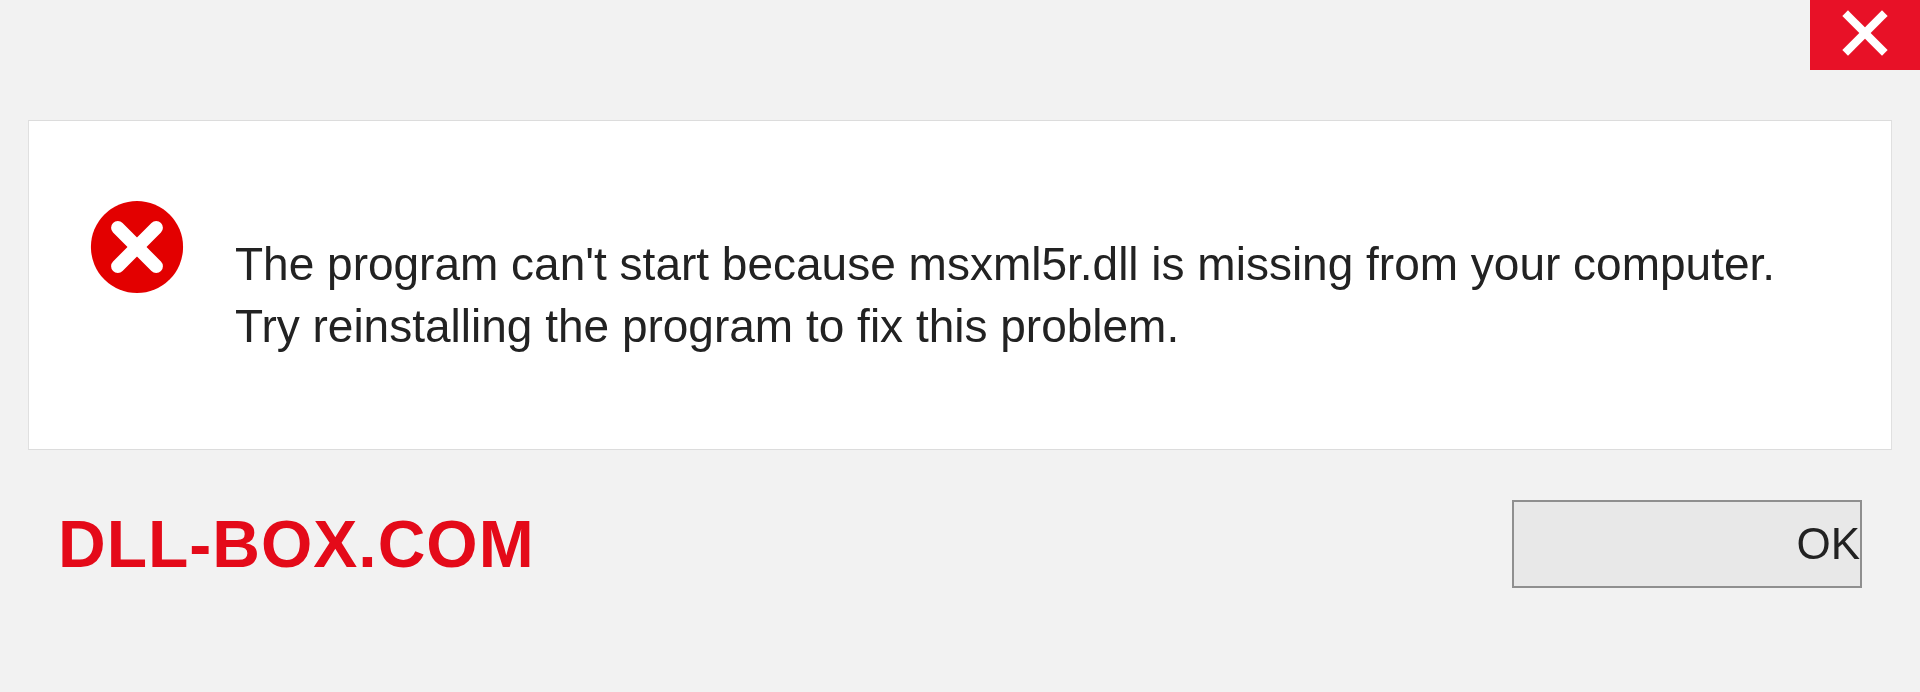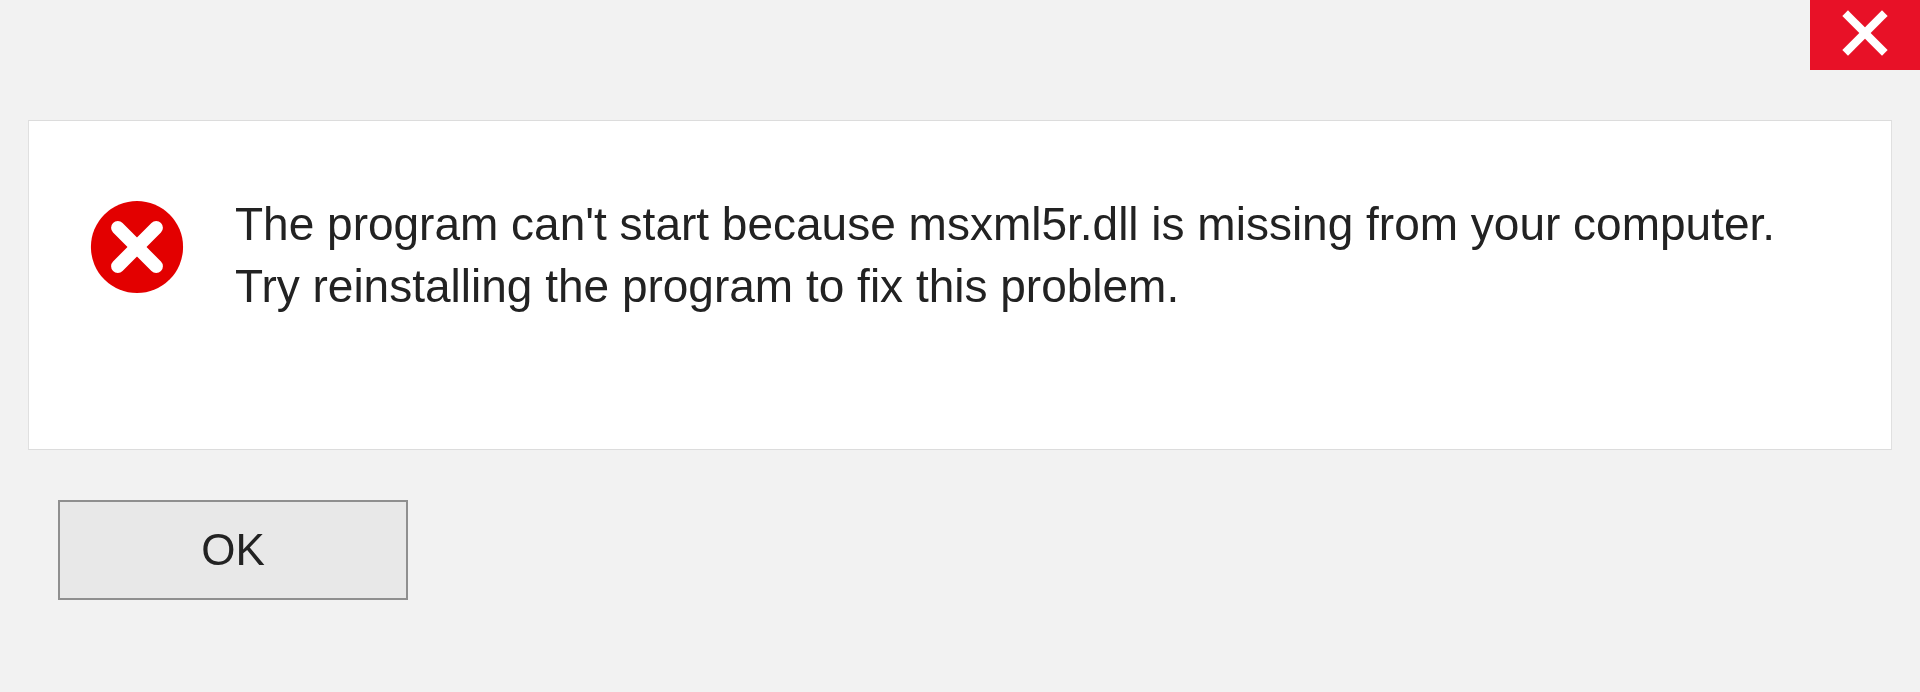--- a/index.html
+++ b/index.html
@@ -63,45 +63,46 @@
     }
     .error-icon svg {
       width: 100%;
       height: 100%;
     }
     .message {
       font-size: 46px;
       color: #222;
       line-height: 1.35;
       font-weight: 400;
+      margin-top: 40px;
     }
     .footer {
       margin: 0 28px;
       display: flex;
       align-items: center;
       justify-content: space-between;
       padding: 50px 30px 40px 30px;
     }
     .watermark {
       font-size: 66px;
       font-weight: 800;
       color: #e40a19;
       letter-spacing: 1px;
       font-family: Arial, sans-serif;
     }
     .ok-btn {
       width: 350px;
-      height: 100px;
+      height: 88px;
       background: #e8e8e8;
       border: 2px solid #8f8f8f;
       font-size: 44px;
       color: #222;
       display: flex;
       align-items: center;
-      justify-content: center;
+      justify-content: flex-end;
       cursor: pointer;
       font-family: "Segoe UI", Arial, sans-serif;
     }
   </style>
 </head>
 <body>
 
 <div class="titlebar">
   <div class="close-btn">
     <span>
@@ -119,16 +120,17 @@
       <circle cx="50" cy="50" r="48" fill="#e30000"></circle>
       <circle cx="50" cy="50" r="48" fill="none" stroke="#ffffff" stroke-width="0"></circle>
       <line x1="30" y1="30" x2="70" y2="70" stroke="#ffffff" stroke-width="14" stroke-linecap="round"></line>
       <line x1="70" y1="30" x2="30" y2="70" stroke="#ffffff" stroke-width="14" stroke-linecap="round"></line>
     </svg>
   </div>
   <div class="message">The program can't start because msxml5r.dll is missing from your computer. Try reinstalling the program to fix this problem.</div>
 </div>
 
 <div class="footer">
+  <div class="watermark">DLL-BOX.COM</div>
   <div class="ok-btn">
     <span>OK</span>
   </div>
 </div>
 
 </body></html>

